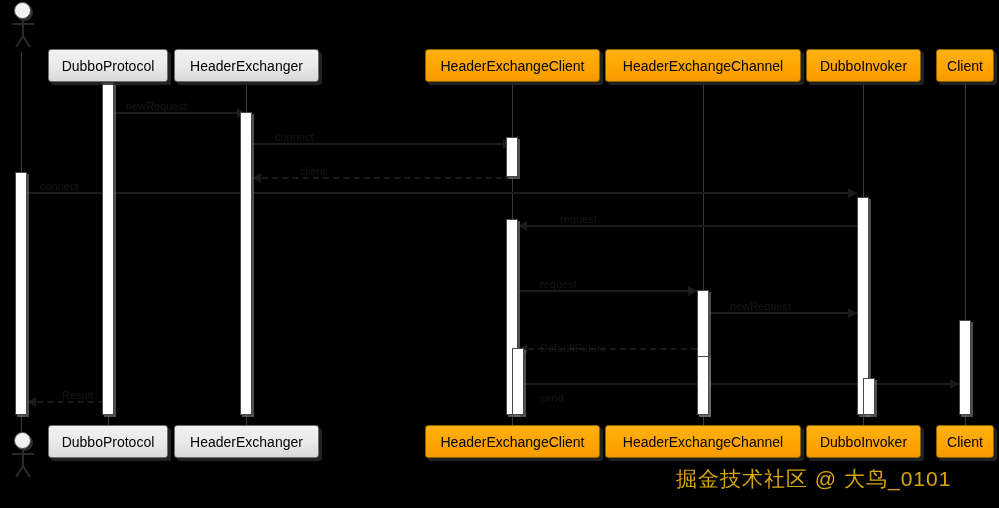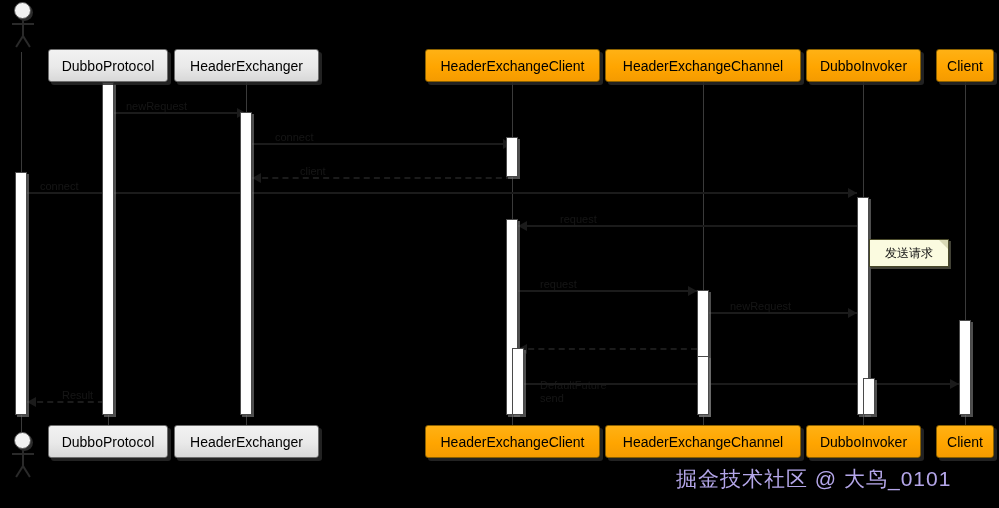--- a/index.html
+++ b/index.html
@@ -149,21 +149,21 @@
     text-align: center;
     font-size: 11px;
     color: #141414;
     white-space: nowrap;
   }
 
   
   .watermark {
     position: absolute;
     font-size: 21px;
-    color: #c4b5fd;
+    color: #eab308;
     white-space: nowrap;
     letter-spacing: 1px;
     opacity: 0.92;
   }
 </style>
 </head>
 <body>
 
 <div id="diagram">
     <div class="lifeline" style="left: 108px; top: 82px; height: 343px;"></div>
@@ -189,21 +189,21 @@
     <div class="msg-head left" style="left: 518px; top: 221px;"></div>
     <div class="msg-label" style="left: 560px; top: 214px;">request</div>
     <div class="msg-line" style="left: 518px; top: 290px; width: 179px;"></div>
     <div class="msg-head right" style="left: 688px; top: 286px;"></div>
     <div class="msg-label" style="left: 540px; top: 279px;">request</div>
     <div class="msg-line" style="left: 709px; top: 312px; width: 148px;"></div>
     <div class="msg-head right" style="left: 848px; top: 308px;"></div>
     <div class="msg-label" style="left: 730px; top: 301px;">newRequest</div>
     <div class="msg-line dashed" style="left: 518px; top: 348px; width: 179px;"></div>
     <div class="msg-head left" style="left: 518px; top: 344px;"></div>
-    <div class="msg-label" style="left: 540px; top: 343px; margin-top: 37px;">DefaultFuture</div>
+    <div class="msg-label" style="left: 540px; top: 343px;">DefaultFuture</div>
     <div class="msg-line" style="left: 518px; top: 383px; width: 441px;"></div>
     <div class="msg-head right" style="left: 950px; top: 379px;"></div>
     <div class="msg-label" style="left: 540px; top: 393px;">send</div>
     <div class="msg-line dashed" style="left: 27px; top: 401px; width: 87px;"></div>
     <div class="msg-head left" style="left: 27px; top: 397px;"></div>
     <div class="msg-label" style="left: 62px; top: 390px; text-align: right;">Result</div>
     <div class="activation" style="left: 15px; top: 172px; width: 12px; height: 243px; z-index: 5;"></div>
     <div class="activation" style="left: 102px; top: 82px; width: 12px; height: 333px; z-index: 6;"></div>
     <div class="activation" style="left: 240px; top: 112px; width: 12px; height: 303px; z-index: 7;"></div>
     <div class="activation" style="left: 506px; top: 137px; width: 12px; height: 40px; z-index: 8;"></div>
@@ -259,18 +259,14 @@
       <div class="actor-label"></div>
     </div>
     <div class="actor" style="left: 8px; top: 432px; width: 30px; height: 60px; z-index: 45;">
       <div class="head"></div>
       <div class="body"></div>
       <div class="arms"></div>
       <div class="leg-l"></div>
       <div class="leg-r"></div>
       <div class="actor-label"></div>
     </div>
-    <div class="note" style="left: 869px; top: 239px; width: 80px; height: 28px; z-index: 50;">
-      <span>发送请求</span>
-      <div class="fold"></div>
-    </div>
     <div class="watermark" style="left: 676px; top: 465px; z-index: 60;">掘金技术社区 @ 大鸟_0101</div>
   </div>
 
 </body></html>

